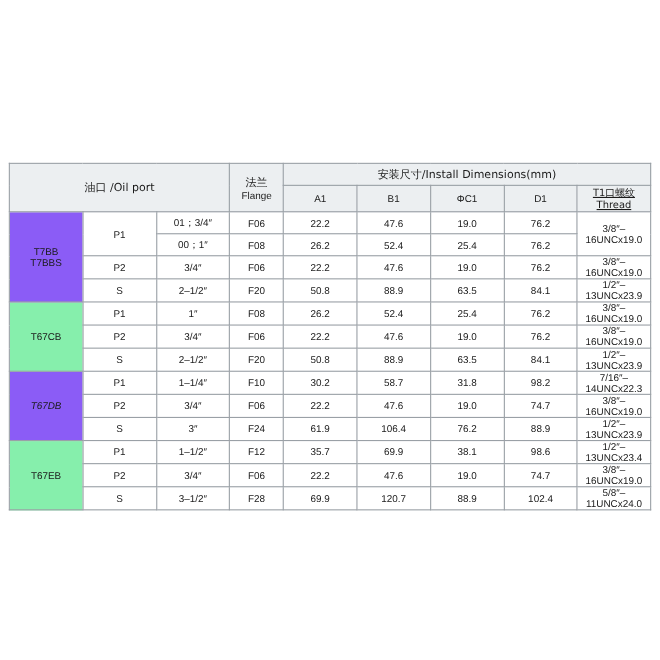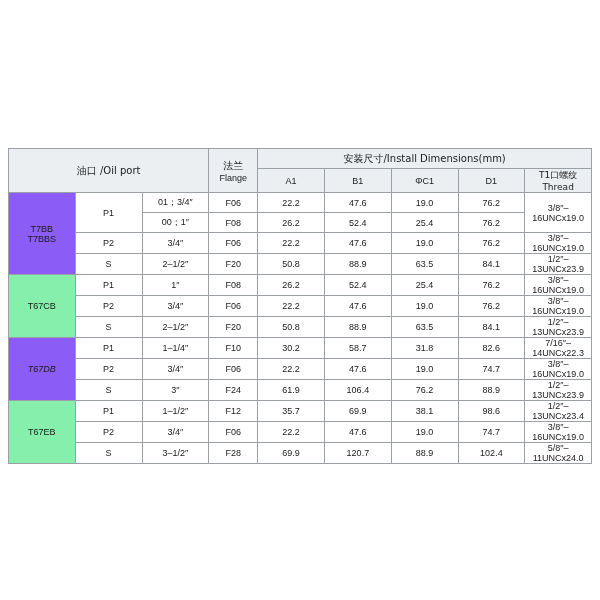--- a/index.html
+++ b/index.html
@@ -68,21 +68,21 @@
     margin-top: 14px;
   }
   .hdr .cn {
     font-size: 10px;
   }
   .c-sub { width: 52px; }
   .c-size { width: 58px; }
   .c-flange { width: 48px; }
   .c-dim { width: 48px; }
   .c-thread { width: 134px; }
-  .small-hdr { font-size: 9.5px; }
+  .small-hdr { font-size: 9.5px; text-decoration: underline; }
 </style>
 </head>
 <body>
 
 <div id="page">
   <div id="table-wrap">
     <table class="spec">
       <thead>
         <tr>
           <th class="hdr hdr-tall" colspan="3" rowspan="2">
@@ -183,21 +183,21 @@
           <tr>
             <td class="grp-white" rowspan="3" style="width: 96px; font-style: italic;">
               <div>T67DB</div>
             </td>
             <td class="port c-sub">P1</td>
             <td class="c-size">1–1/4″</td>
             <td class="c-flange">F10</td>
             <td class="c-dim">30.2</td>
             <td class="c-dim">58.7</td>
             <td class="c-dim">31.8</td>
-            <td class="c-dim">82.6</td>
+            <td class="c-dim">98.2</td>
             <td class="thread c-thread">7/16″–14UNCx22.3</td>
           </tr>
           <tr>
             <td class="port c-sub">P2</td>
             <td class="c-size">3/4″</td>
             <td class="c-flange">F06</td>
             <td class="c-dim">22.2</td>
             <td class="c-dim">47.6</td>
             <td class="c-dim">19.0</td>
             <td class="c-dim">74.7</td>

